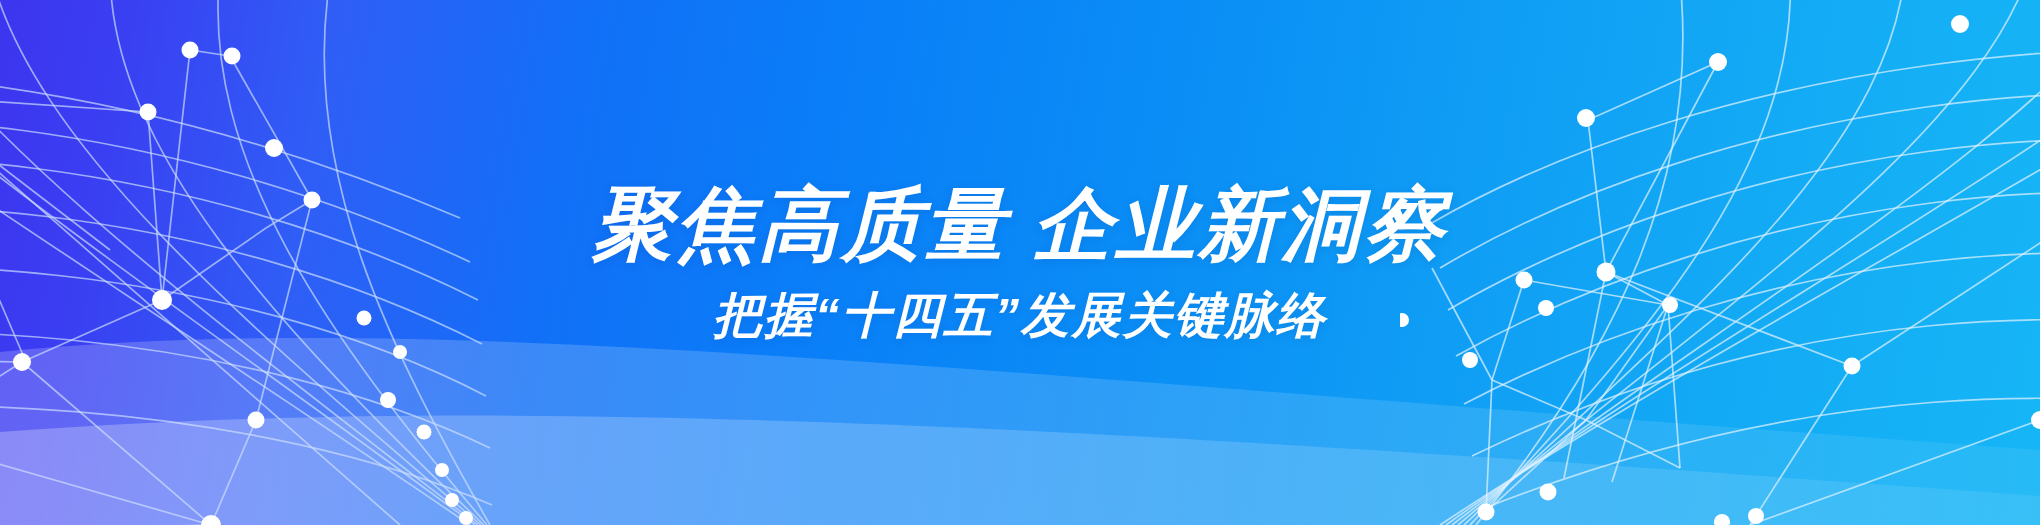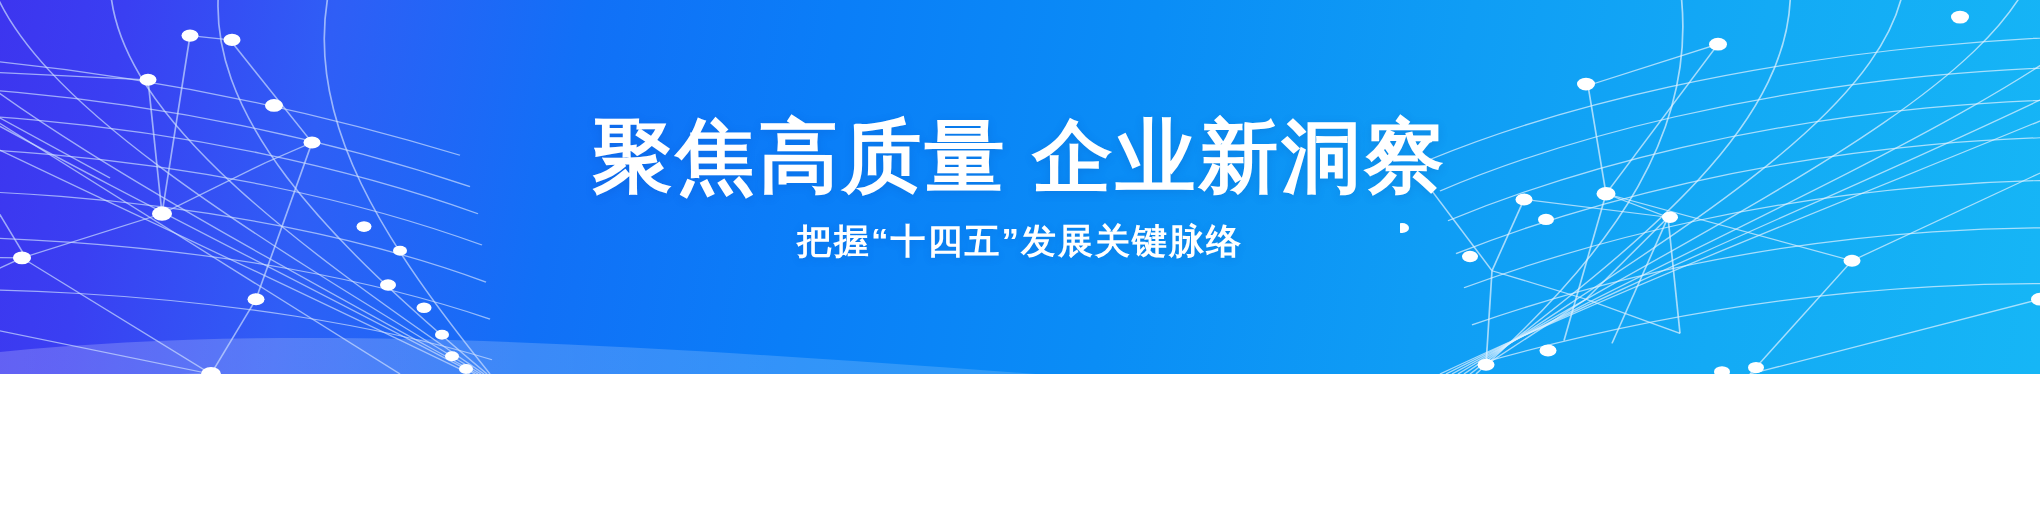--- a/index.html
+++ b/index.html
@@ -4,33 +4,34 @@
 <title>Banner</title>
 <style>
   html, body {
     margin: 0;
     padding: 0;
     background: #ffffff;
   }
   #banner {
     position: relative;
     width: 2040px;
-    height: 374px;
+    height: 525px;
     overflow: hidden;
     font-family: "Liberation Sans", "DejaVu Sans", sans-serif;
     background: linear-gradient(100deg,
         #3d35ef 0%,
         #3a3ff2 6%,
         #2f5ef6 16%,
         #1170f7 28%,
         #0a7ef8 40%,
         #0a8df6 55%,
         #0f9df5 70%,
         #13aaf5 84%,
         #16b6f6 100%);
+    font-style: italic;
   }
 
   
   .wave {
     position: absolute;
     left: 0;
     width: 100%;
     pointer-events: none;
   }
   .wave svg { display: block; width: 100%; height: 100%; }
@@ -65,21 +66,21 @@
     font-size: 80px;
     line-height: 1;
     font-weight: bold;
     letter-spacing: 3px;
     white-space: nowrap;
     margin: 0 0 26px 0;
     text-shadow: 0 2px 10px rgba(10, 60, 160, 0.18);
   }
   #subheadline {
     color: #ffffff;
-    font-size: 35px;
+    font-size: 49px;
     line-height: 1;
     font-weight: bold;
     letter-spacing: 2px;
     white-space: nowrap;
     margin: 0;
     text-shadow: 0 2px 8px rgba(10, 60, 160, 0.16);
   }
 </style>
 </head>
 <body>

